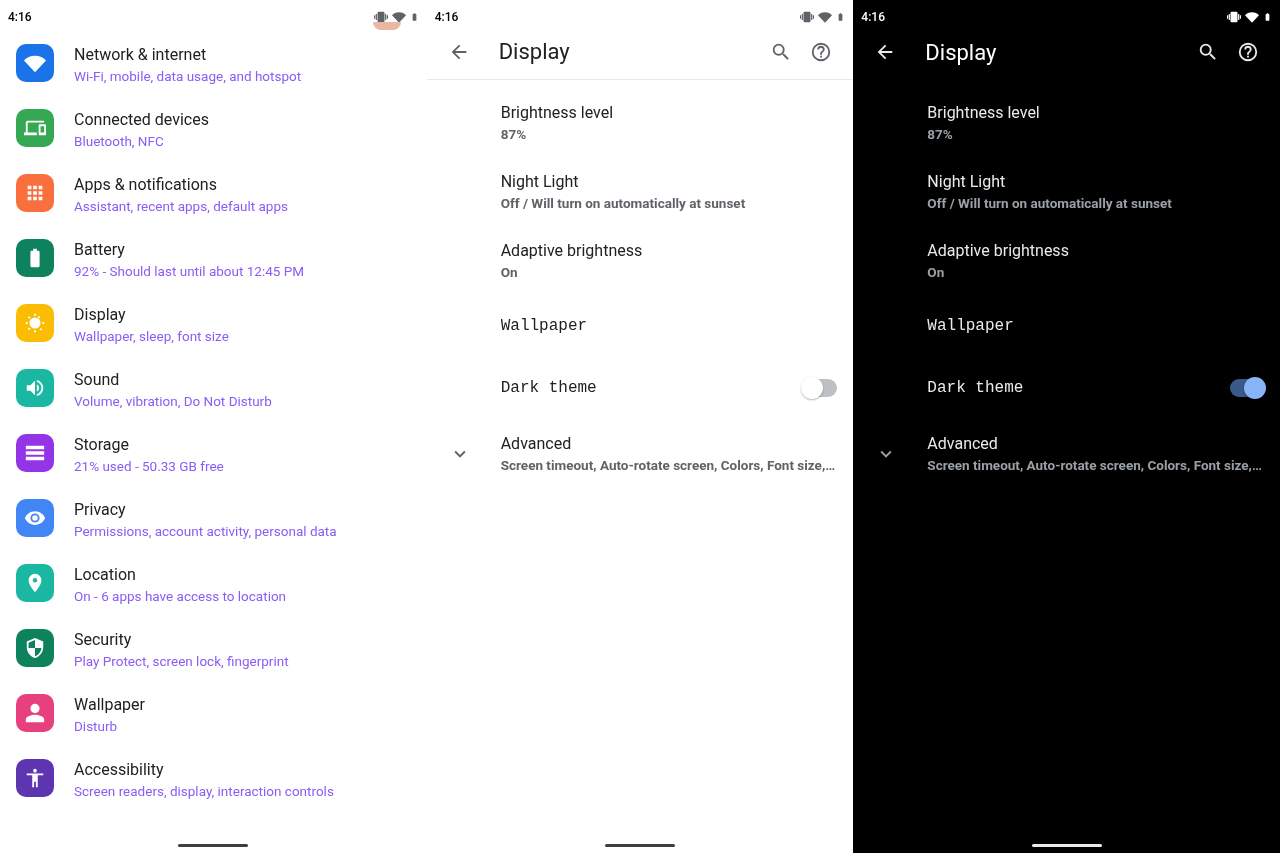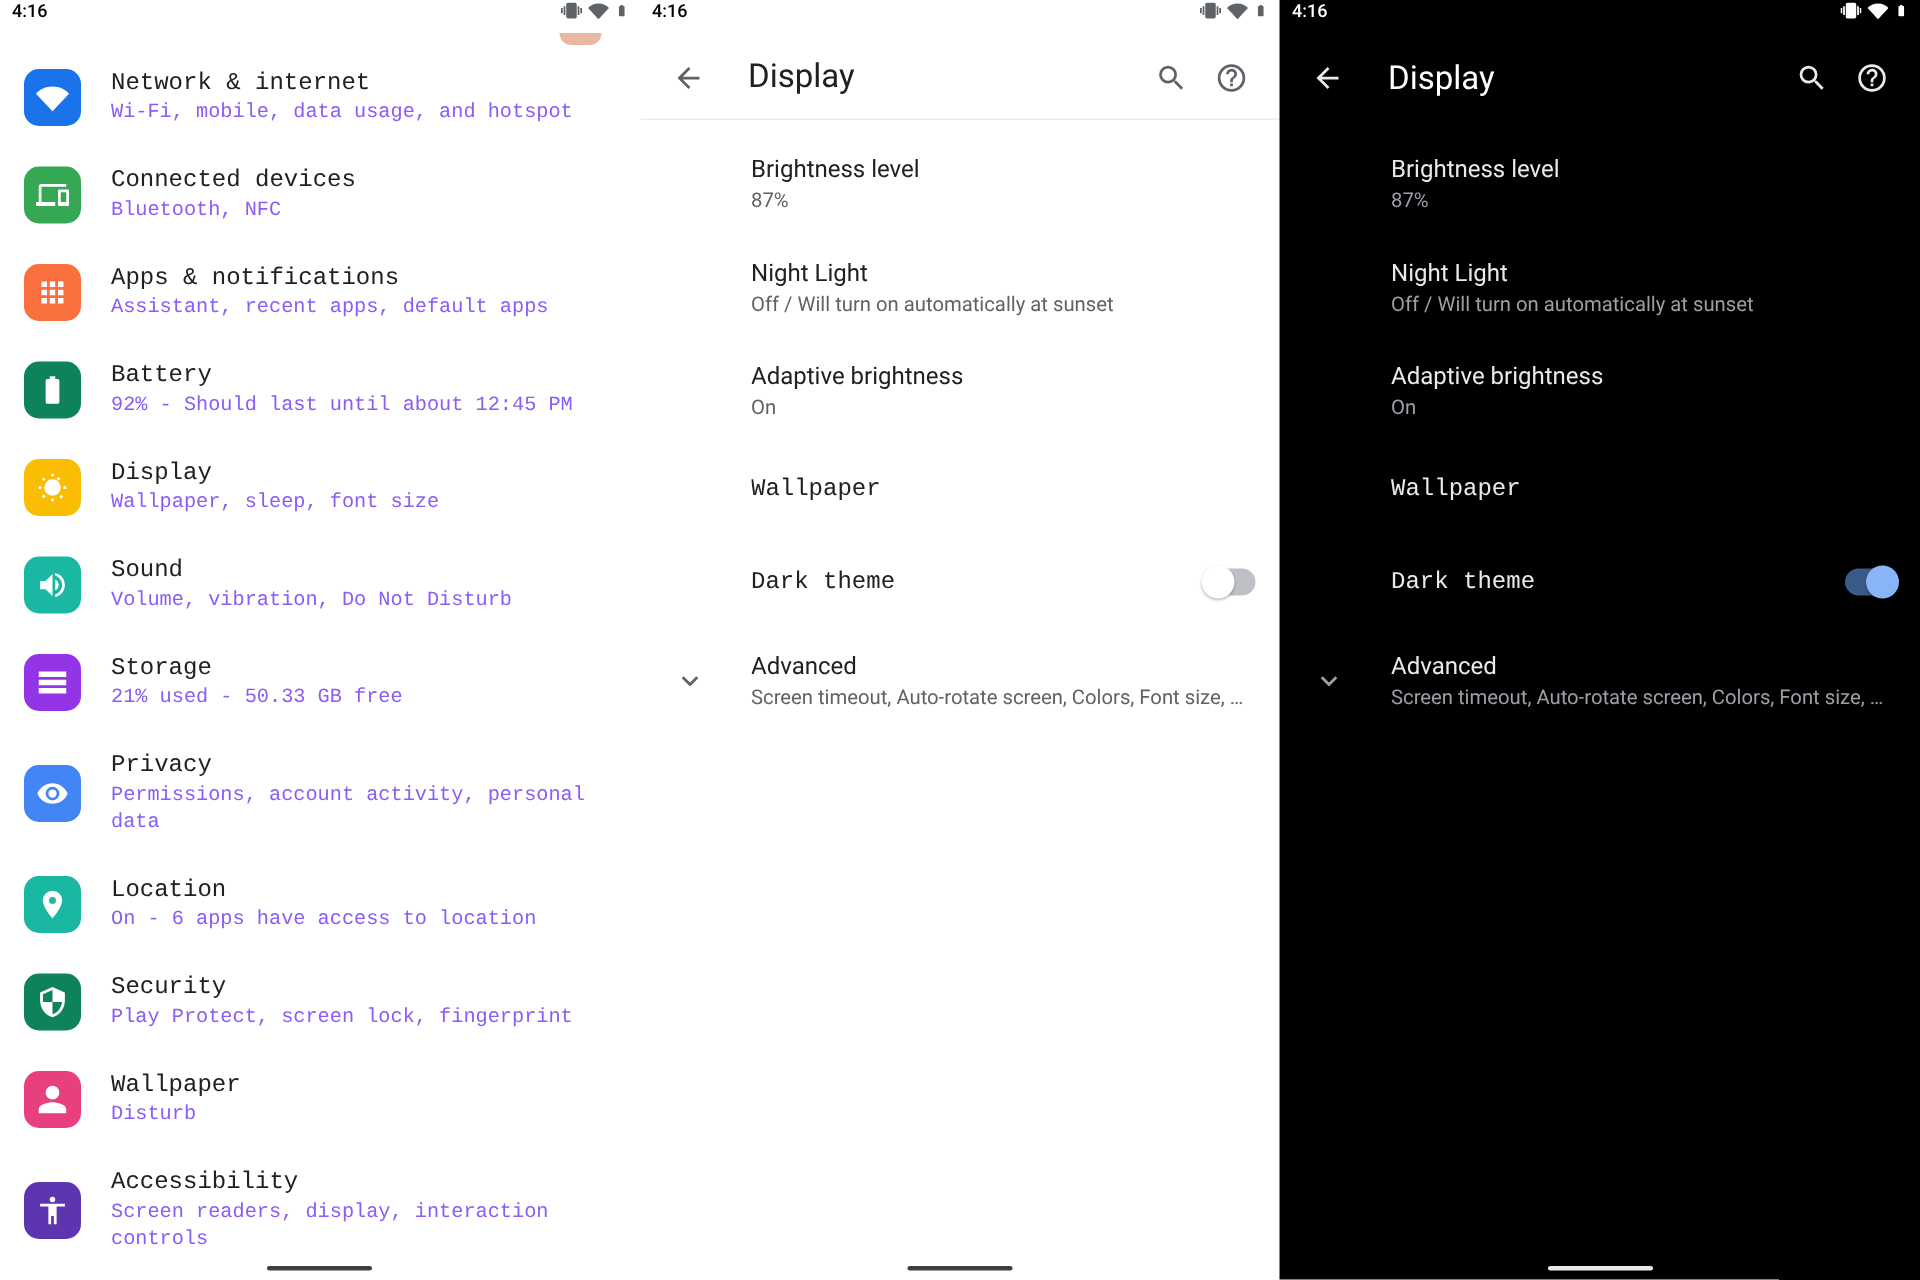--- a/index.html
+++ b/index.html
@@ -9,37 +9,37 @@
     width: 1280px;
     height: 853px;
     overflow: hidden;
   }
   .container { display: flex; width: 1280px; height: 853px; }
   .panel { flex: 1 1 0; height: 100%; position: relative; overflow: hidden; }
   .panel.light { background: #fff; color: #202124; }
   .panel.dark  { background: #000; color: #fff; }
 
   
-  .status-bar { height: 24px; display: flex; align-items: flex-start; padding: 0 8px; font-size: 12px; }
+  .status-bar { height: 24px; display: flex; align-items: flex-end; padding: 0 8px; font-size: 12px; }
   .status-time { font-weight: 500; }
   .status-spacer { flex: 1; }
   .status-icons { display: flex; align-items: center; gap: 4px; }
   .panel.light .status-bar { color: #000; }
   .panel.dark  .status-bar { color: #fff; }
 
   
   .app-bar { height: 56px; display: flex; align-items: center; padding: 0 12px; }
   .panel.light .app-bar { border-bottom: 1px solid #e8eaed; }
   .app-title { font-size: 22px; font-weight: 400; margin-left: 20px; flex: 1; }
   .icon-btn { width: 40px; height: 40px; display: flex; align-items: center; justify-content: center; border-radius: 20px; cursor: pointer; }
   .icon-btn svg { width: 22px; height: 22px; }
 
   
   .settings-list { padding-top: 8px; }
-  .settings-row { display: flex; align-items: center; padding: 12px 16px 12px 16px; cursor: pointer; font-family: Liberation Mono, monospace; }
+  .settings-row { display: flex; align-items: flex-start; padding: 12px 16px 12px 16px; cursor: pointer; }
   .row-icon {
     width: 38px; height: 38px; border-radius: 10px;
     display: flex; align-items: center; justify-content: center;
     flex-shrink: 0; margin-right: 20px;
   }
   .row-icon svg { width: 22px; height: 22px; fill: #fff; }
   .row-text { flex: 1; min-width: 0; }
   .row-title { font-size: 16px; color: #202124; line-height: 22px; }
   .row-sub   { font-size: 13.5px; color: #8b5cf6; line-height: 18px; margin-top: 1px; }
 
@@ -47,21 +47,21 @@
   .disp-list { padding-top: 8px; }
   .disp-row { display: flex; align-items: center; padding: 14px 16px 14px 74px; cursor: pointer; position: relative; }
   .disp-row.nosub { padding-top: 20px; padding-bottom: 20px; font-family: Liberation Mono, monospace; }
   .disp-title { font-size: 16px; line-height: 22px; }
   .disp-sub { font-size: 13.5px; line-height: 18px; margin-top: 1px; }
   .panel.light .disp-title { color: #202124; }
   .panel.light .disp-sub   { color: #5f6368; }
   .panel.dark  .disp-title { color: #e8eaed; }
   .panel.dark  .disp-sub   { color: #9aa0a6; }
   .disp-text { flex: 1; min-width: 0; overflow: hidden; text-overflow: ellipsis; white-space: nowrap; }
-  .disp-text .disp-sub { overflow: hidden; text-overflow: ellipsis; white-space: nowrap; }
+  .disp-text .disp-sub { overflow: hidden; text-overflow: ellipsis; white-space: nowrap; font-weight: bold; }
 
   .expand-icon { position: absolute; left: 22px; top: 50%; transform: translateY(-50%); width: 22px; height: 22px; }
   .panel.light .expand-icon svg { fill: #5f6368; }
   .panel.dark  .expand-icon svg { fill: #9aa0a6; }
 
   
   .switch {
     width: 34px; height: 18px; border-radius: 10px; position: relative; flex-shrink: 0; margin-left: 12px;
   }
   .switch .thumb { width: 22px; height: 22px; border-radius: 50%; position: absolute; top: -2px; box-shadow: 0 1px 2px rgba(0,0,0,.3); }

